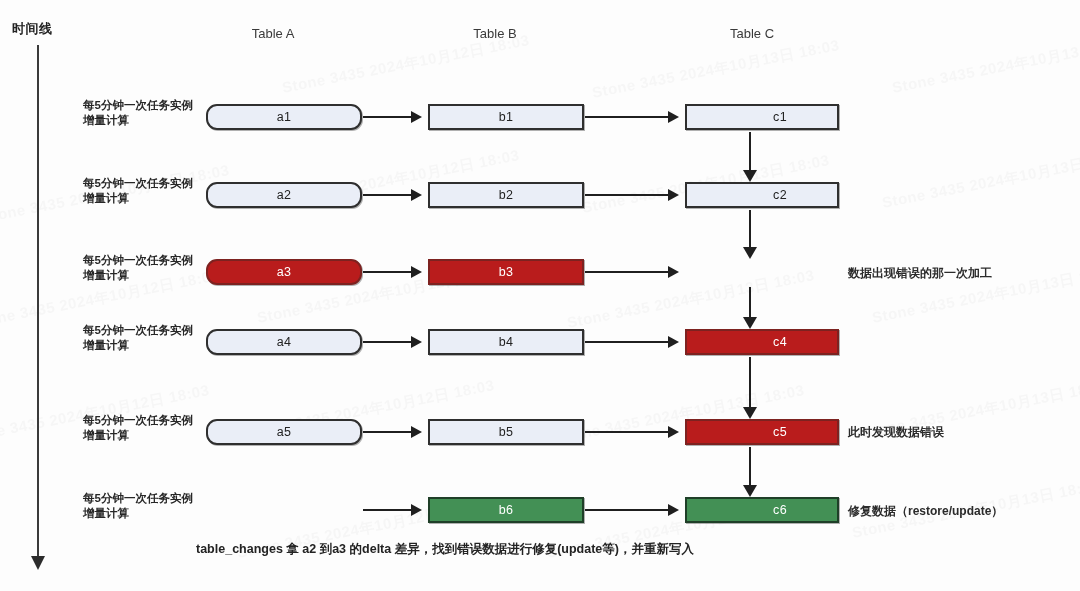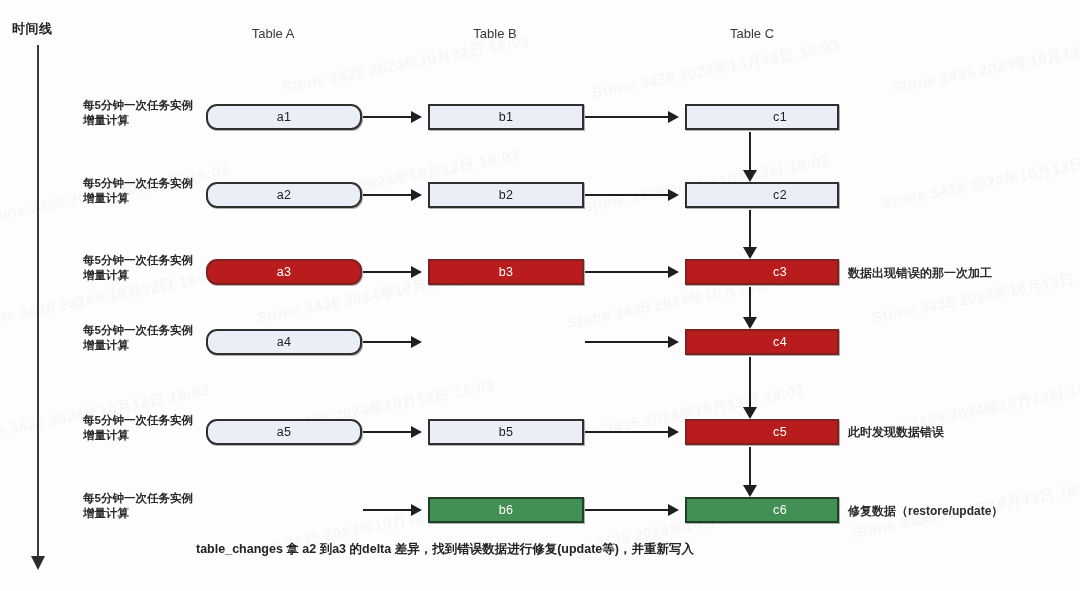--- a/index.html
+++ b/index.html
@@ -238,30 +238,30 @@
         <div class="h-arrow ab"></div>
         <div class="h-arrow bc"></div>
       </div>
       <div class="row" style="top: 259px;">
         <div class="row-label">
           <span>每5分钟一次任务实例</span>
           <span>增量计算</span>
         </div>
         <div class="node a error">a3</div>
         <div class="node b error">b3</div>
-        <div class="node c error">c3</div>
         <div class="h-arrow ab"></div>
         <div class="h-arrow bc"></div>
       </div>
       <div class="row" style="top: 329px;">
         <div class="row-label">
           <span>每5分钟一次任务实例</span>
           <span>增量计算</span>
         </div>
         <div class="node a normal">a4</div>
+        <div class="node b normal">b4</div>
         <div class="node c error">c4</div>
         <div class="h-arrow ab"></div>
         <div class="h-arrow bc"></div>
       </div>
       <div class="row" style="top: 419px;">
         <div class="row-label">
           <span>每5分钟一次任务实例</span>
           <span>增量计算</span>
         </div>
         <div class="node a normal">a5</div>

